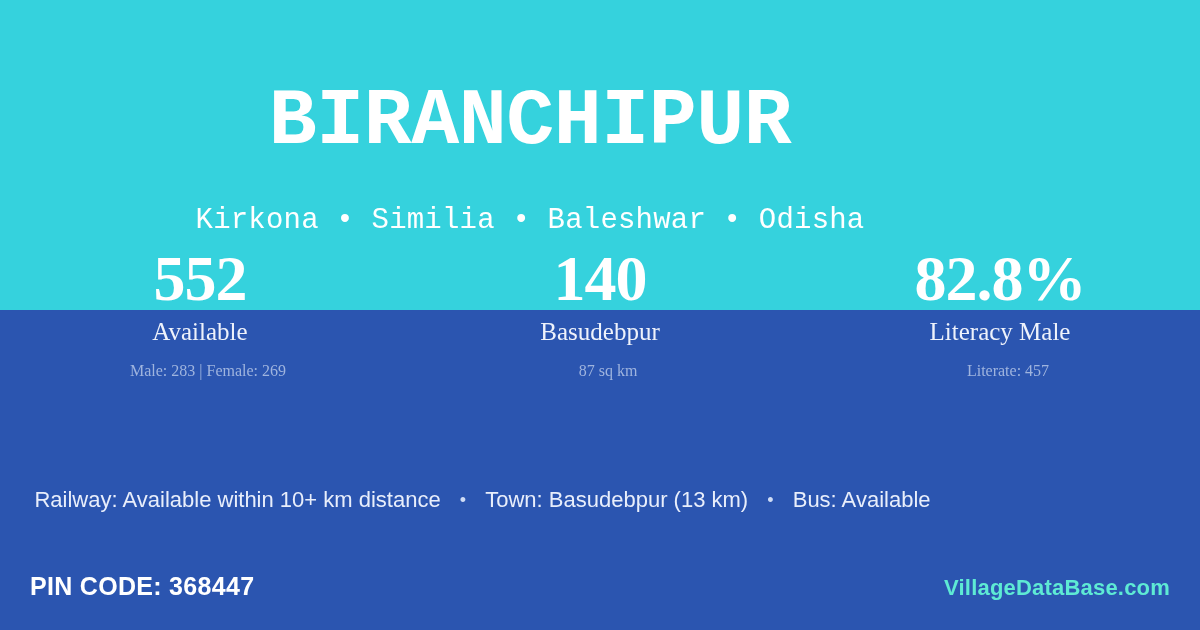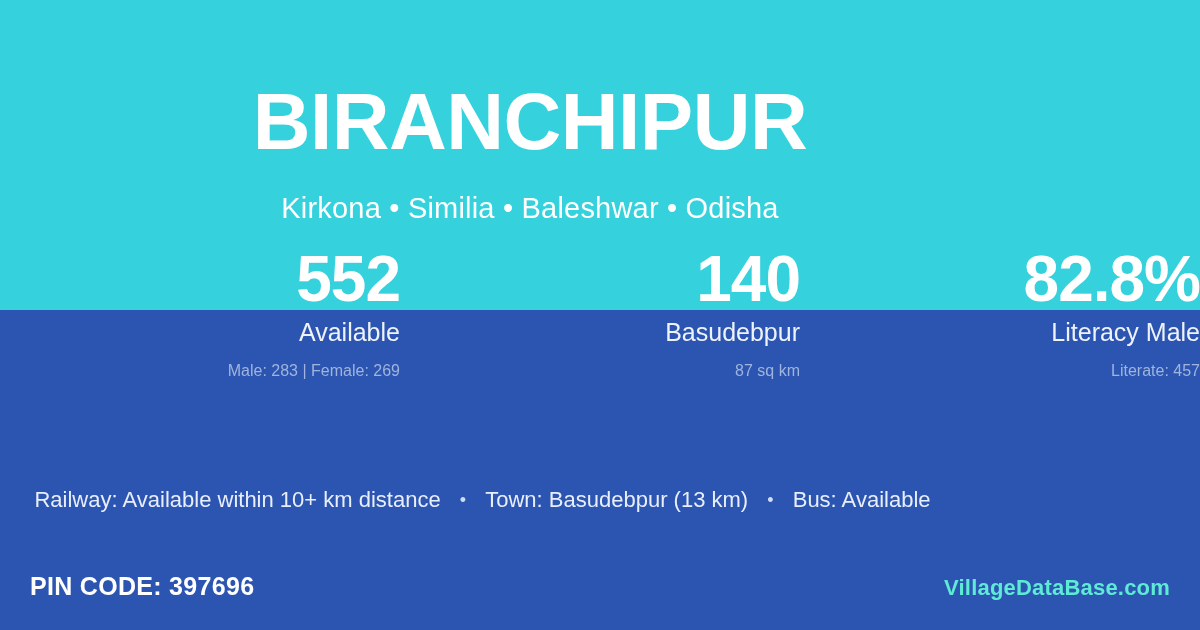--- a/index.html
+++ b/index.html
@@ -32,35 +32,36 @@
     background: #35d2dd;
   }
 
   
   .header {
     position: absolute;
     left: 0;
     top: 0;
     width: 1060px;
     text-align: center;
+    font-family: Liberation Mono, monospace;
   }
 
   .village-title {
     margin: 0;
     padding: 0;
     color: #ffffff;
     font-size: 80px;
     font-weight: 700;
     line-height: 1;
     letter-spacing: -0.5px;
     padding-top: 82px;
   }
 
   .village-subtitle {
-    margin: 4px;
+    margin: 16px;
     padding: 0;
     color: #ffffff;
     font-size: 29px;
     font-weight: 400;
     line-height: 1;
     padding-top: 28px;
     letter-spacing: 0.2px;
   }
 
   
@@ -68,21 +69,22 @@
     position: absolute;
     left: 0;
     top: 246px;
     width: 1200px;
     display: flex;
     flex-direction: row;
   }
 
   .stat-col {
     flex: 1 1 0;
-    text-align: right;
+    text-align: center;
+    font-family: Liberation Serif, serif;
   }
 
   .stat-value {
     color: #ffffff;
     font-size: 64px;
     font-weight: 700;
     line-height: 66px;
     letter-spacing: -1px;
   }
 
@@ -198,17 +200,17 @@
 
   <div class="infra-row">
     <span class="infra-item">Railway: Available within 10+ km distance</span>
     <span class="infra-sep">•</span>
     <span class="infra-item">Town: Basudebpur (13 km)</span>
     <span class="infra-sep">•</span>
     <span class="infra-item">Bus: Available</span>
   </div>
 
   <div class="footer">
-    <div class="pin-code">PIN CODE: 397696</div>
+    <div class="pin-code">PIN CODE: 368447</div>
     <div class="brand">VillageDataBase.com</div>
   </div>
 
 </div>
 
 </body></html>

